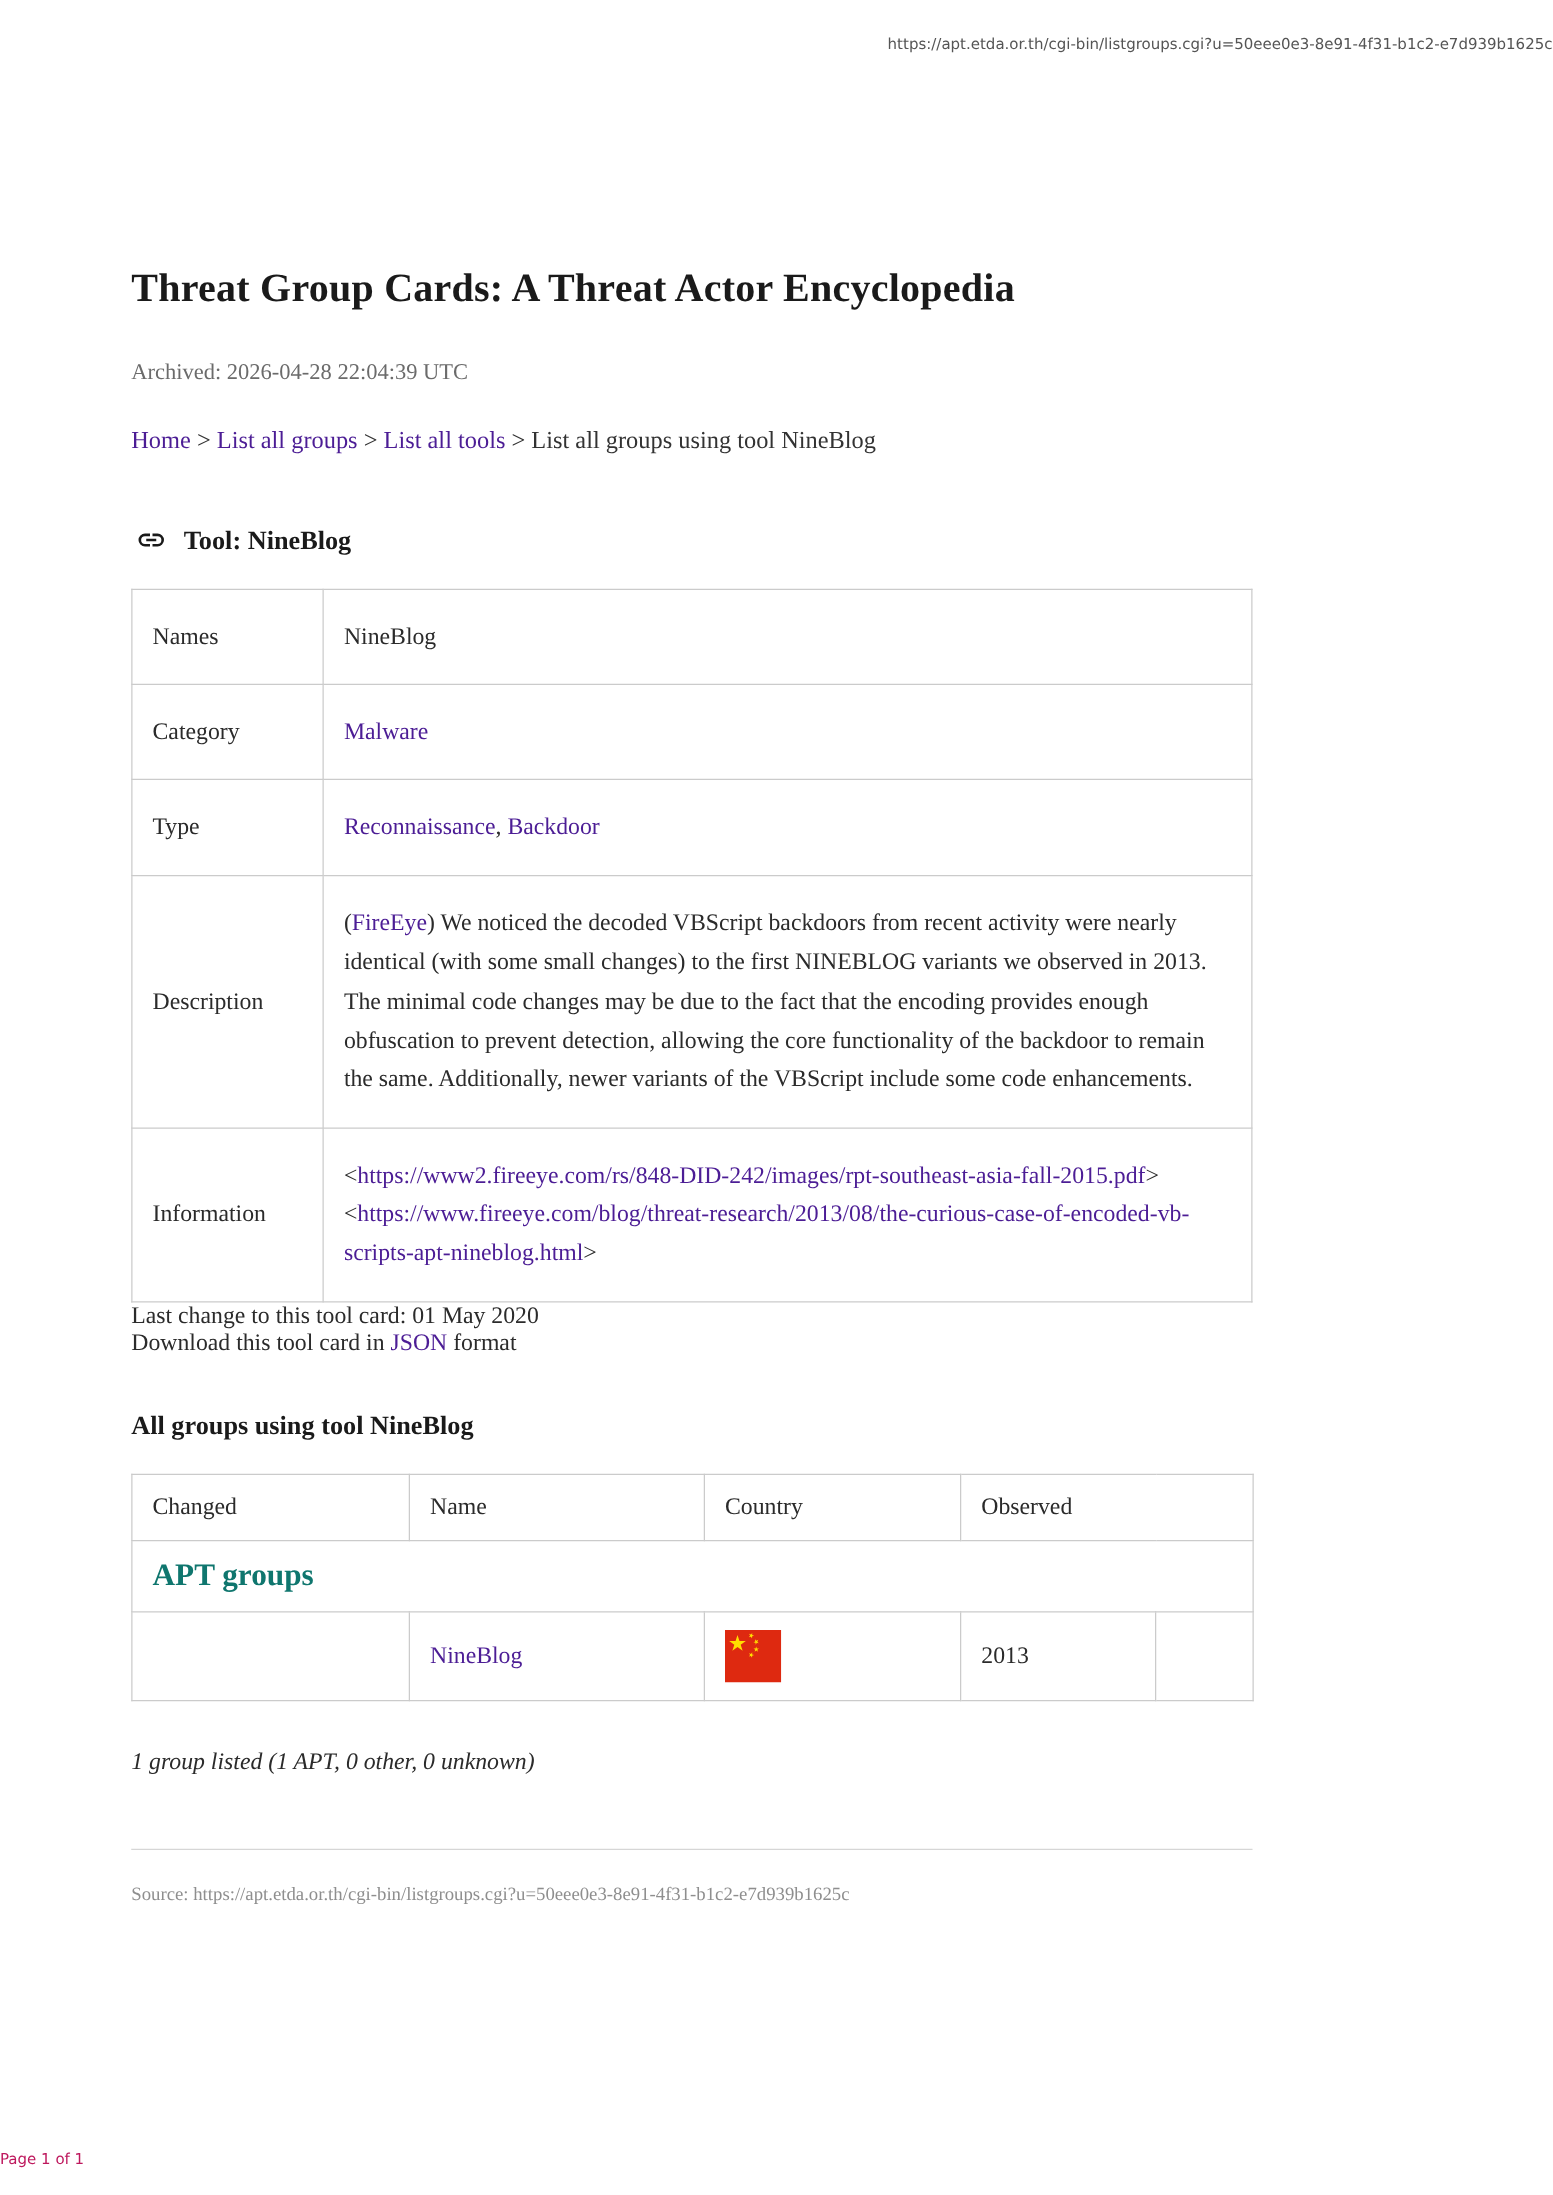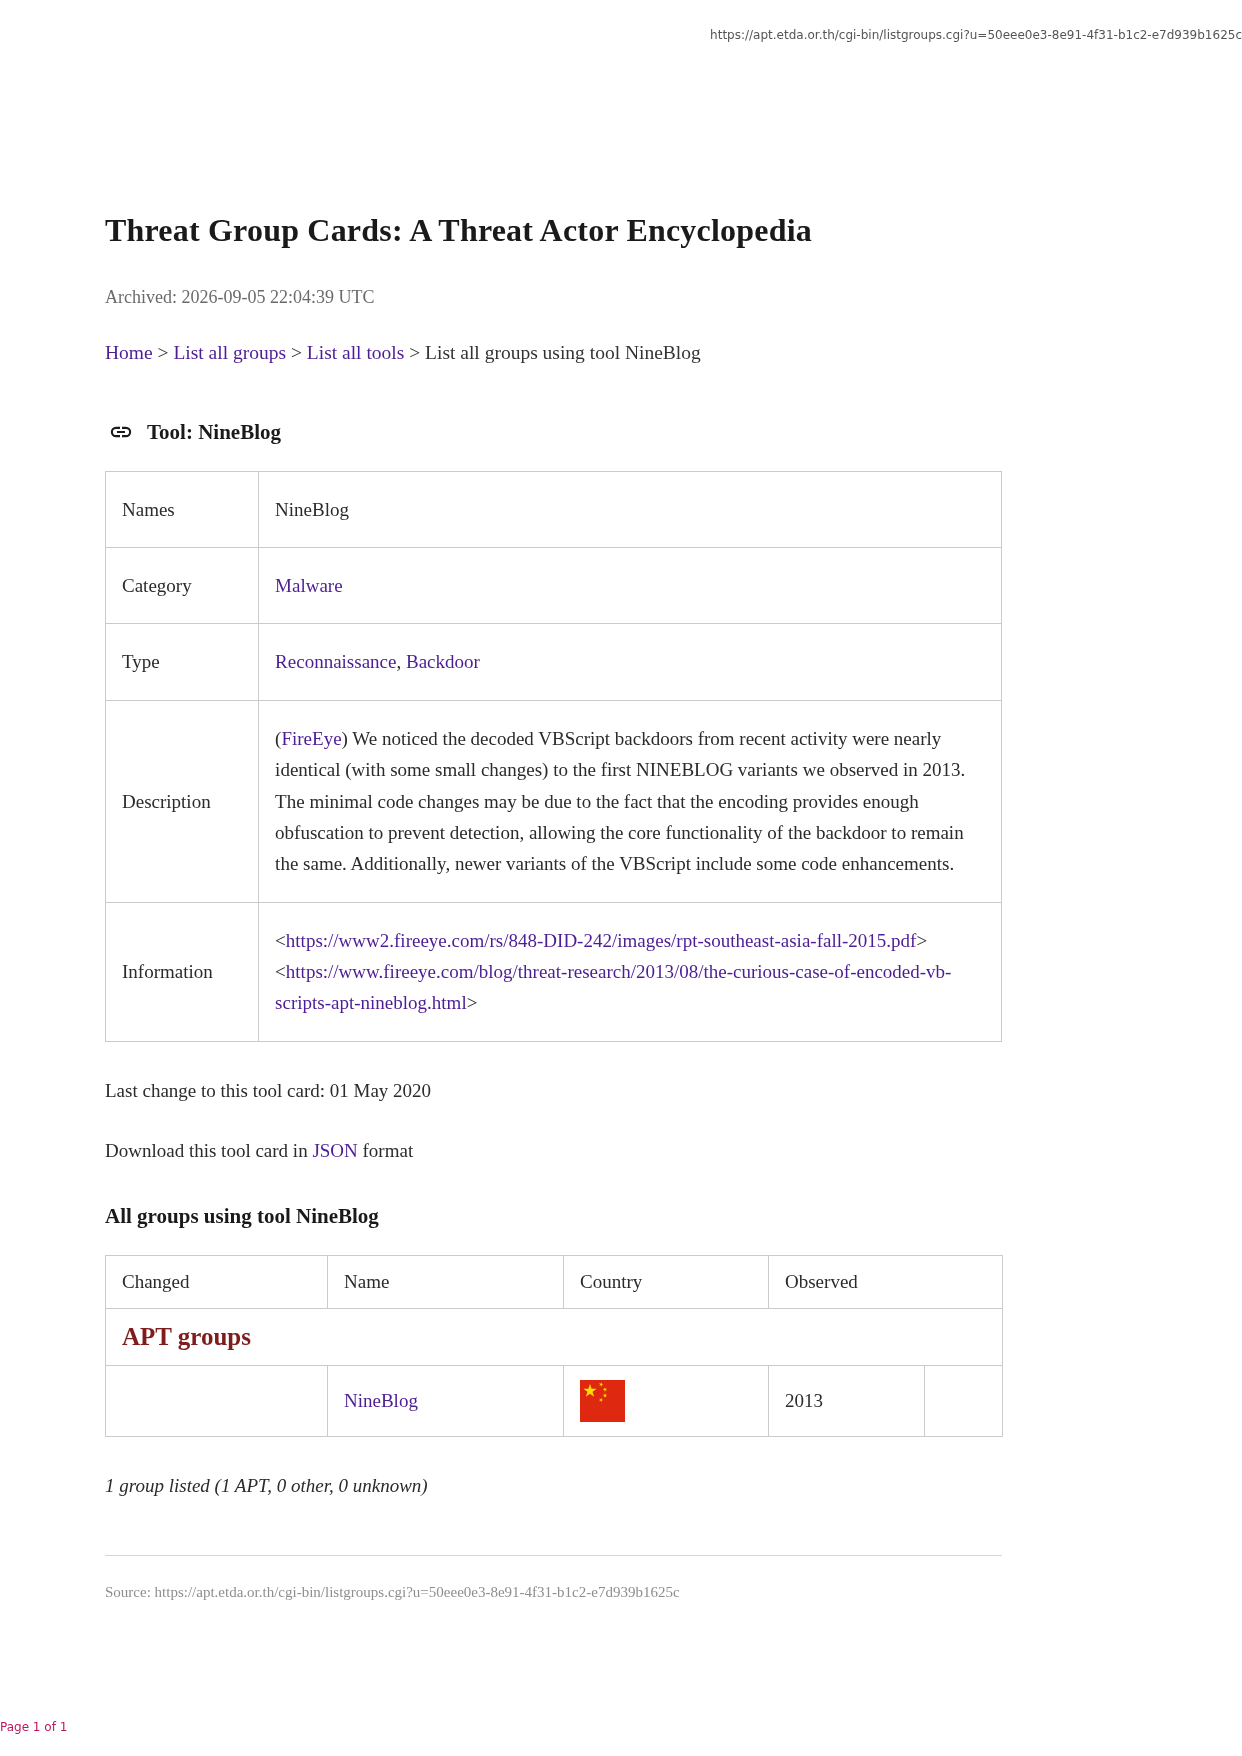--- a/index.html
+++ b/index.html
@@ -35,33 +35,33 @@
     margin-top:26px;border-collapse:collapse;width:897px;
     font-size:19px;color:#2b2b2b;
   }
   table.card td{
     border:1px solid #cbcbcb;
     padding:22px 16px;vertical-align:middle;
     line-height:1.65;overflow-wrap:break-word;word-break:break-word;
   }
   table.card td.lbl{width:125px;max-width:125px;}
   table.card td.val{width:742px;max-width:742px;}
-  .plain-line{margin-top:38px;font-size:19px;color:#2b2b2b;}
+  .plain-line{font-size:19px;color:#2b2b2b;}
   .groups-heading{margin-top:42px;font-size:21px;font-weight:bold;color:#1a1a1a;}
   table.groups{
     margin-top:26px;border-collapse:collapse;width:897px;
     font-size:19px;color:#2b2b2b;table-layout:fixed;
   }
   table.groups td,table.groups th{
     border:1px solid #cbcbcb;padding:14px 16px;
     font-weight:normal;text-align:left;vertical-align:middle;
   }
   table.groups th{height:24px;}
   td.apt-cell{padding:24px 16px 38px 16px;}
-  .apt-title{font-size:25px;font-weight:bold;color:#7f1d1d;}
+  .apt-title{font-size:25px;font-weight:bold;color:#0f766e;}
   tr.data-row td{height:36px;}
   .flag{display:block;width:45px;height:42px;}
   .summary{margin-top:38px;font-size:19px;font-style:italic;color:#2b2b2b;}
   .rule{margin-top:58px;border:none;border-top:1px solid #d6d6d6;width:897px;}
   .source{margin-top:28px;font-size:15px;color:#8e8e8e;}
   .print-footer{
     position:absolute;bottom:22px;left:0;width:100%;
     text-align:left;font-family:"DejaVu Sans", sans-serif;
     font-size:12px;color:#be185d;
   }
@@ -70,21 +70,21 @@
 <body>
 
 <div class="page">
 
   <div class="print-header">https://apt.etda.or.th/cgi-bin/listgroups.cgi?u=50eee0e3-8e91-4f31-b1c2-e7d939b1625c</div>
 
   <div class="content">
 
     <h1 class="doc-title">Threat Group Cards: A Threat Actor Encyclopedia</h1>
 
-    <div class="archived">Archived: 2026-09-05 22:04:39 UTC</div>
+    <div class="archived">Archived: 2026-04-28 22:04:39 UTC</div>
 
     <div class="breadcrumb">
       <a class="lnk">Home</a>
       <span>&gt;</span>
       <a class="lnk">List all groups</a>
       <span>&gt;</span>
       <a class="lnk">List all tools</a>
       <span>&gt;</span>
       <span>List all groups using tool NineBlog</span>
     </div>

